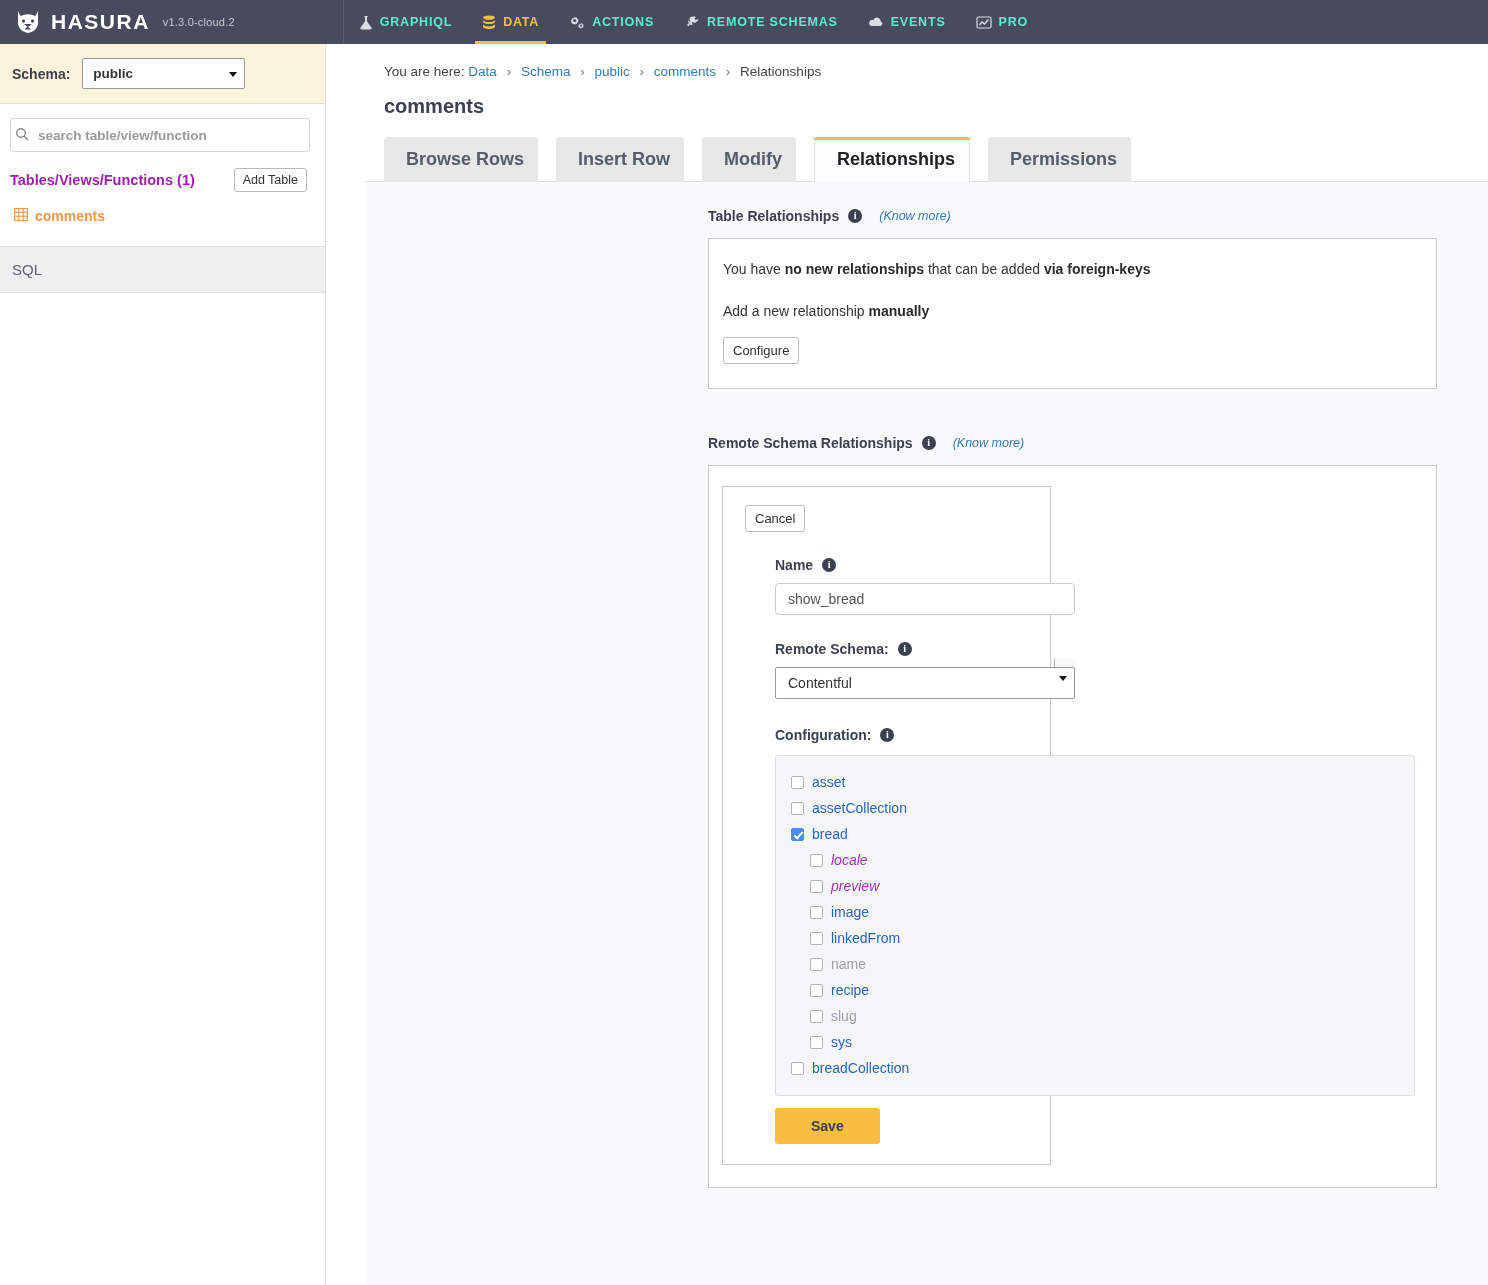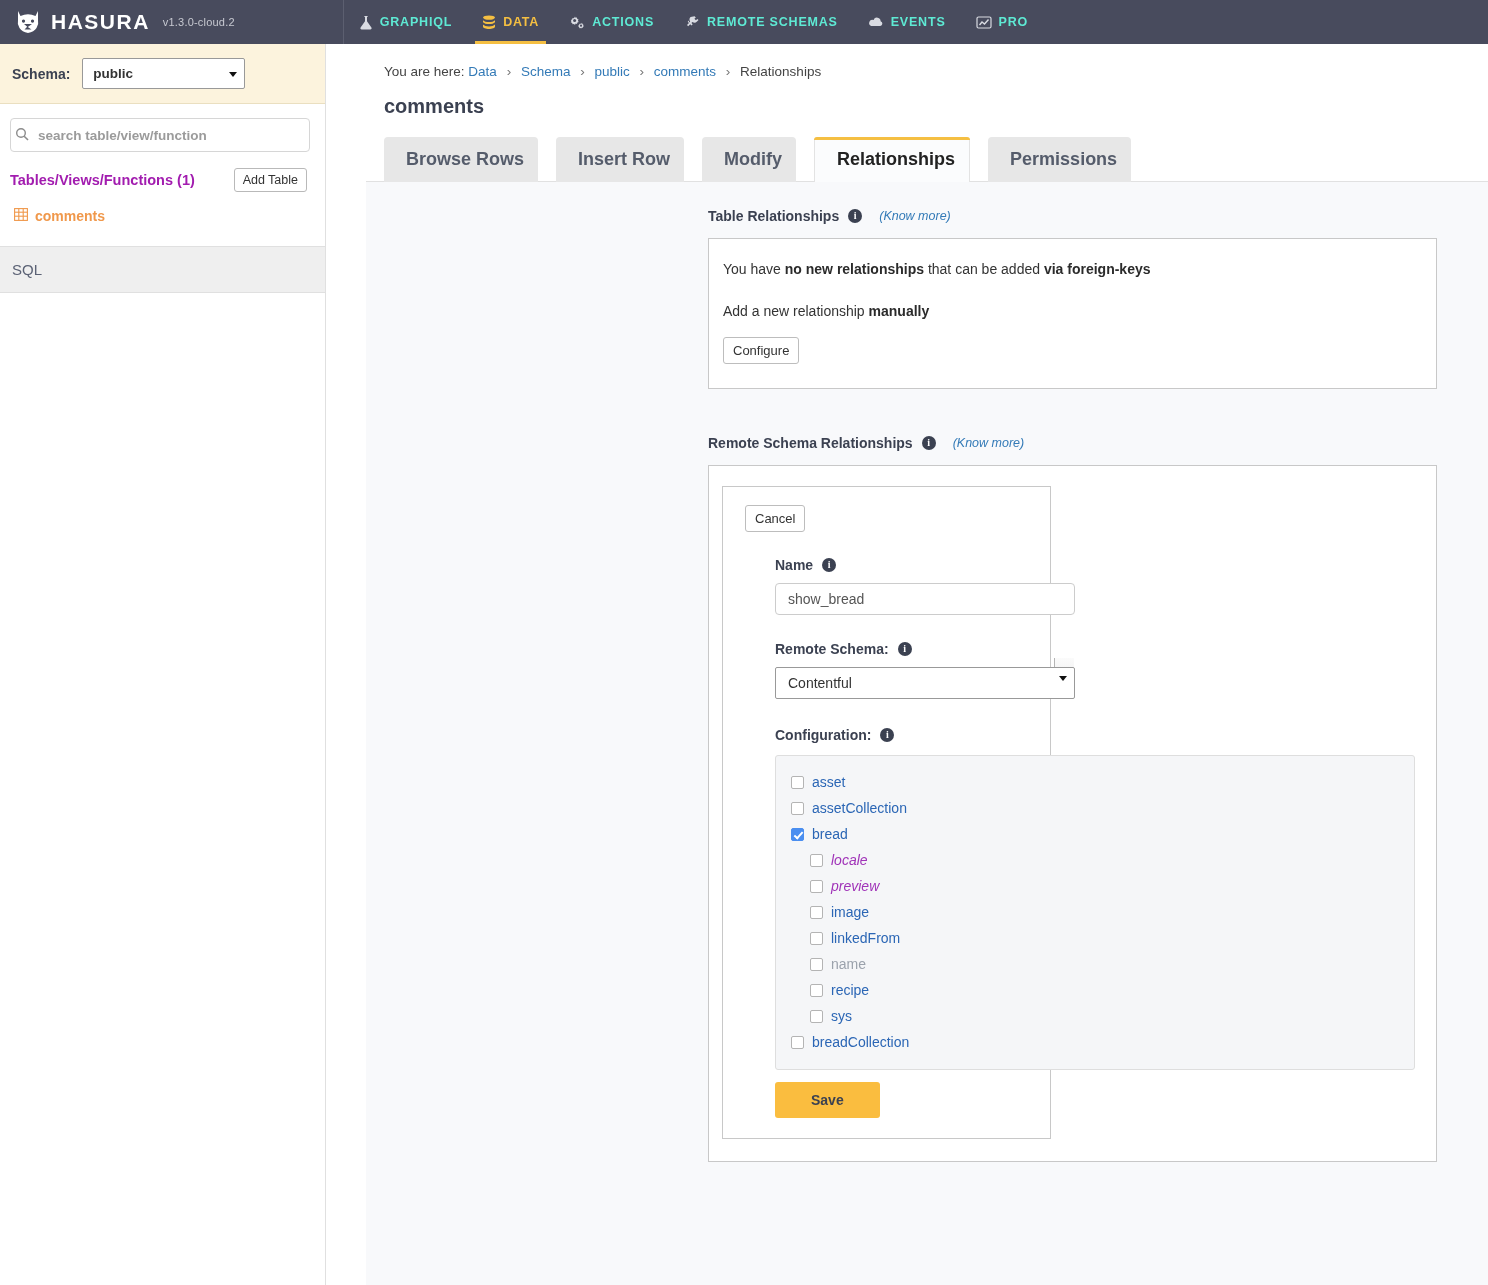--- a/index.html
+++ b/index.html
@@ -465,20 +465,24 @@
               <div class="trow ind1">
                 <span class="cb"></span>
                 <span class="tlabel t-scalar">name</span>
               </div>
               <div class="trow ind1">
                 <span class="cb"></span>
                 <span class="tlabel t-type">recipe</span>
               </div>
               <div class="trow ind1">
                 <span class="cb"></span>
+                <span class="tlabel t-scalar">slug</span>
+              </div>
+              <div class="trow ind1">
+                <span class="cb"></span>
                 <span class="tlabel t-type">sys</span>
               </div>
               <div class="trow">
                 <span class="cb"></span>
                 <span class="tlabel t-type">breadCollection</span>
               </div>
             </div>
           </div>
 
           <button class="save-btn">Save</button>

